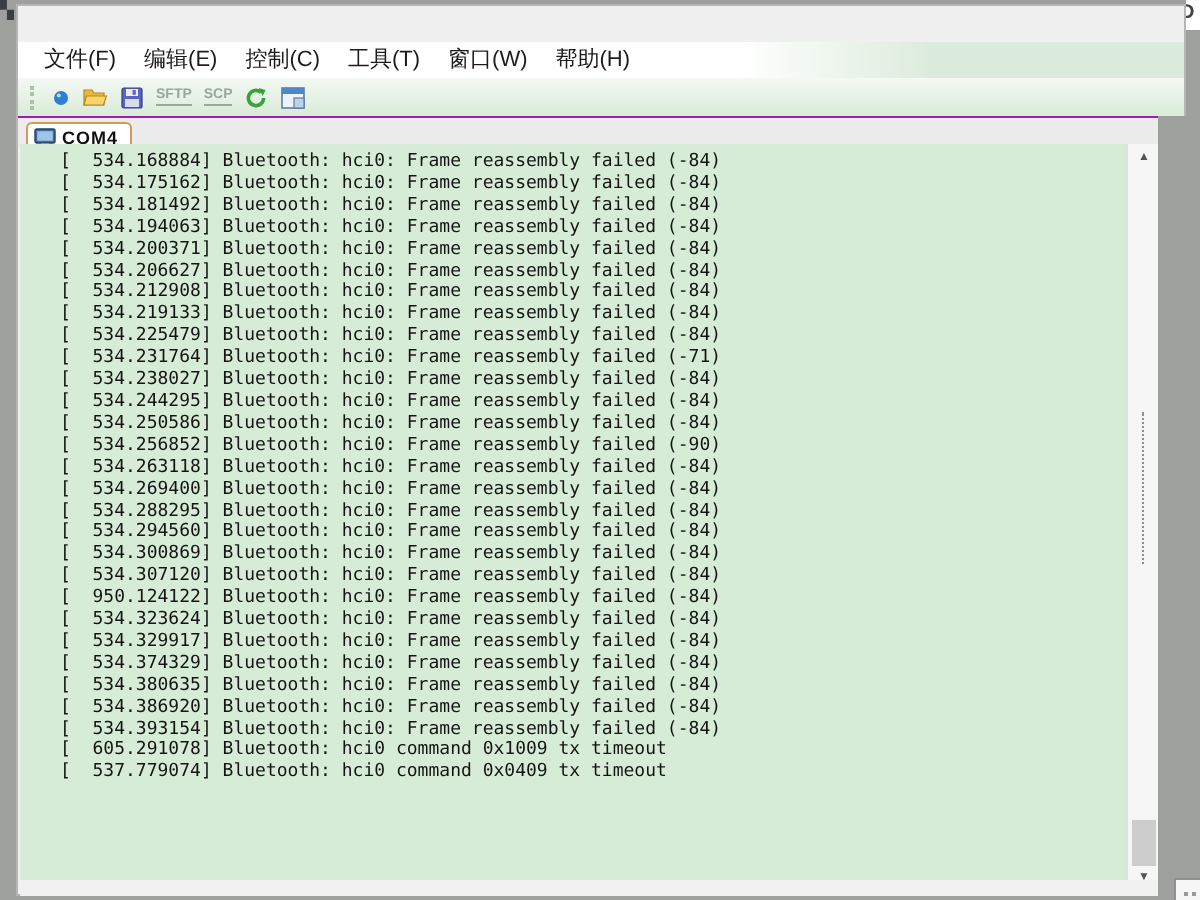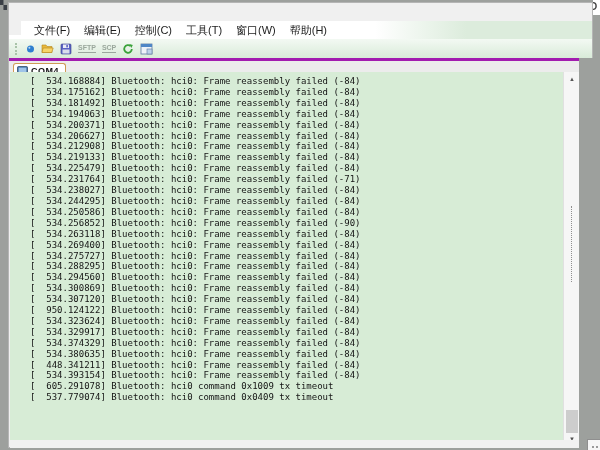--- a/index.html
+++ b/index.html
@@ -18,34 +18,34 @@
   
   .win { position:absolute; left:8px; top:2px; width:585px; height:446px;
          background:#f0f0f0; border:1px solid #b5b5b5; }
 
   .titlebar { position:absolute; left:0; top:0; right:0; height:18px; background:#ffffff; display:flex; align-items:center;margin-top:32px; }
   .app-icon { width:13px; height:13px; margin-left:6px; flex:0 0 auto; }
   .title-text { margin-left:6px; font-size:11px; color:#6d6d6d; white-space:nowrap; }
   .win-controls { position:absolute; right:0; top:0; height:18px; display:flex; }
   .wbtn { width:29px; height:18px; text-align:center; font-size:11px; line-height:17px; color:#5c5c5c; cursor:default; }
 
-  .menubar { position:absolute; left:12px; top:18px; right:0; height:18px;
+  .menubar { position:absolute; left:0; top:18px; right:0; height:18px;
              background:linear-gradient(to right, #ffffff 0%, #ffffff 55%, #ffffff 62%, #dcecdc 78%);
              display:flex; align-items:flex-end; }
   .menubar .mitem { font-size:11px; color:#1c1c1c; padding:0 7px; line-height:18px; white-space:nowrap; }
   .menubar .mitem:first-child { margin-left:6px; }
 
   .toolbar { position:absolute; left:0; top:36px; right:0; height:19px;
              background:linear-gradient(#f3f9f3, #d9ebd9); display:flex; align-items:center; }
   .grip { width:3px; height:12px; border-left:2px dotted #a9c3a9; margin:0 5px 0 6px; }
   .tbtn { height:16px; display:flex; align-items:center; justify-content:center; padding:0 3px; }
   .tbtn svg { display:block; }
   .ttext { font-size:7px; font-weight:bold; color:#9aa79c; letter-spacing:0; border-bottom:1px solid #9aa79c; line-height:8px; margin:0 3px; }
 
-  .tabbar { position:absolute; left:0; top:55px; right:0; height:16px; background:#ececec; border-top:3px solid #a21caf; }
+  .tabbar { position:absolute; left:0; top:55px; right:0; height:16px; background:#ececec; border-top:1px solid #a21caf; }
   .tab { position:absolute; left:4px; top:2px; height:14px; background:#ffffff; border:1px solid #cf9b55;
          border-bottom:none; border-radius:3px 3px 0 0; display:flex; align-items:center; padding:0 6px 0 3px; }
   .tab-icon { width:11px; height:10px; margin-right:3px; }
   .tab-label { font-size:9px; font-weight:bold; color:#111; letter-spacing:0.5px; }
 
   .terminal { position:absolute; left:1px; top:69px; width:553px; height:368px; background:#d7ecd6;
               overflow:hidden; padding:4px 0 0 3px; cursor:text; }
   .tline { font-family:"DejaVu Sans Mono", monospace; font-size:9px; line-height:10.9px;
            color:#141414; white-space:pre;margin-left:17px; }
 
@@ -156,31 +156,30 @@
         <div class="tline">[  534.212908] Bluetooth: hci0: Frame reassembly failed (-84)</div>
         <div class="tline">[  534.219133] Bluetooth: hci0: Frame reassembly failed (-84)</div>
         <div class="tline">[  534.225479] Bluetooth: hci0: Frame reassembly failed (-84)</div>
         <div class="tline">[  534.231764] Bluetooth: hci0: Frame reassembly failed (-71)</div>
         <div class="tline">[  534.238027] Bluetooth: hci0: Frame reassembly failed (-84)</div>
         <div class="tline">[  534.244295] Bluetooth: hci0: Frame reassembly failed (-84)</div>
         <div class="tline">[  534.250586] Bluetooth: hci0: Frame reassembly failed (-84)</div>
         <div class="tline">[  534.256852] Bluetooth: hci0: Frame reassembly failed (-90)</div>
         <div class="tline">[  534.263118] Bluetooth: hci0: Frame reassembly failed (-84)</div>
         <div class="tline">[  534.269400] Bluetooth: hci0: Frame reassembly failed (-84)</div>
-        <div class="tline">[  534.275727] Bluetooth: hci0: Frame reassembly failed (-84)</div>
         <div class="tline">[  534.288295] Bluetooth: hci0: Frame reassembly failed (-84)</div>
         <div class="tline">[  534.294560] Bluetooth: hci0: Frame reassembly failed (-84)</div>
         <div class="tline">[  534.300869] Bluetooth: hci0: Frame reassembly failed (-84)</div>
         <div class="tline">[  534.307120] Bluetooth: hci0: Frame reassembly failed (-84)</div>
         <div class="tline">[  950.124122] Bluetooth: hci0: Frame reassembly failed (-84)</div>
         <div class="tline">[  534.323624] Bluetooth: hci0: Frame reassembly failed (-84)</div>
         <div class="tline">[  534.329917] Bluetooth: hci0: Frame reassembly failed (-84)</div>
         <div class="tline">[  534.374329] Bluetooth: hci0: Frame reassembly failed (-84)</div>
         <div class="tline">[  534.380635] Bluetooth: hci0: Frame reassembly failed (-84)</div>
-        <div class="tline">[  448.341211] Bluetooth: hci0: Frame reassembly failed (-84)</div>
+        <div class="tline">[  534.386920] Bluetooth: hci0: Frame reassembly failed (-84)</div>
         <div class="tline">[  534.393154] Bluetooth: hci0: Frame reassembly failed (-84)</div>
         <div class="tline">[  605.291078] Bluetooth: hci0 command 0x1009 tx timeout</div>
         <div class="tline">[  537.779074] Bluetooth: hci0 command 0x0409 tx timeout</div>
       </div>
 
     <div class="scrollbar">
       <div class="sb-arrow sb-up">▲</div>
       <div class="sb-marks"></div>
       <div class="sb-thumb"></div>
       <div class="sb-arrow sb-down">▼</div>

